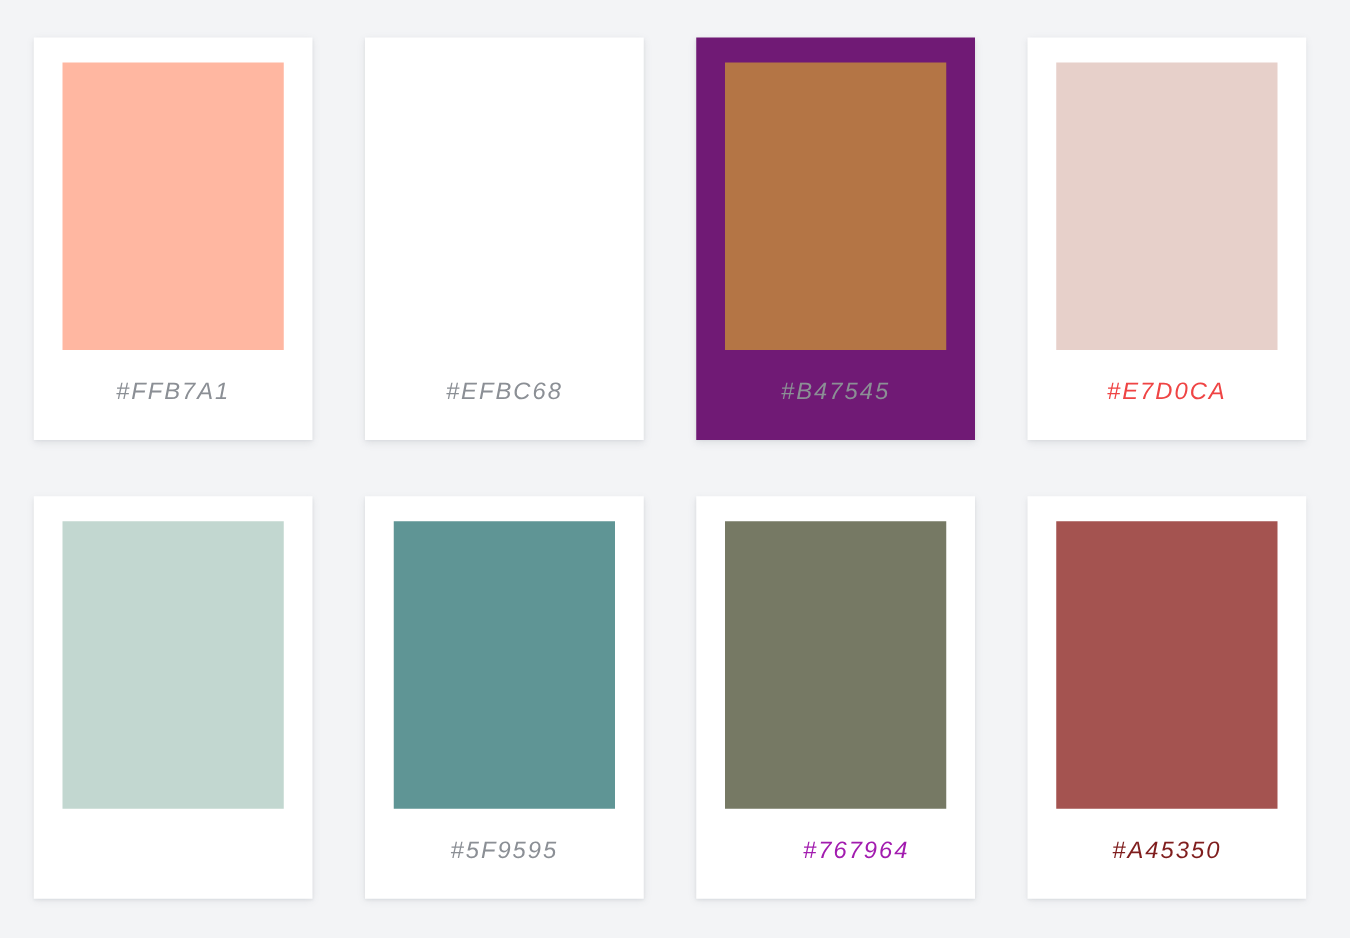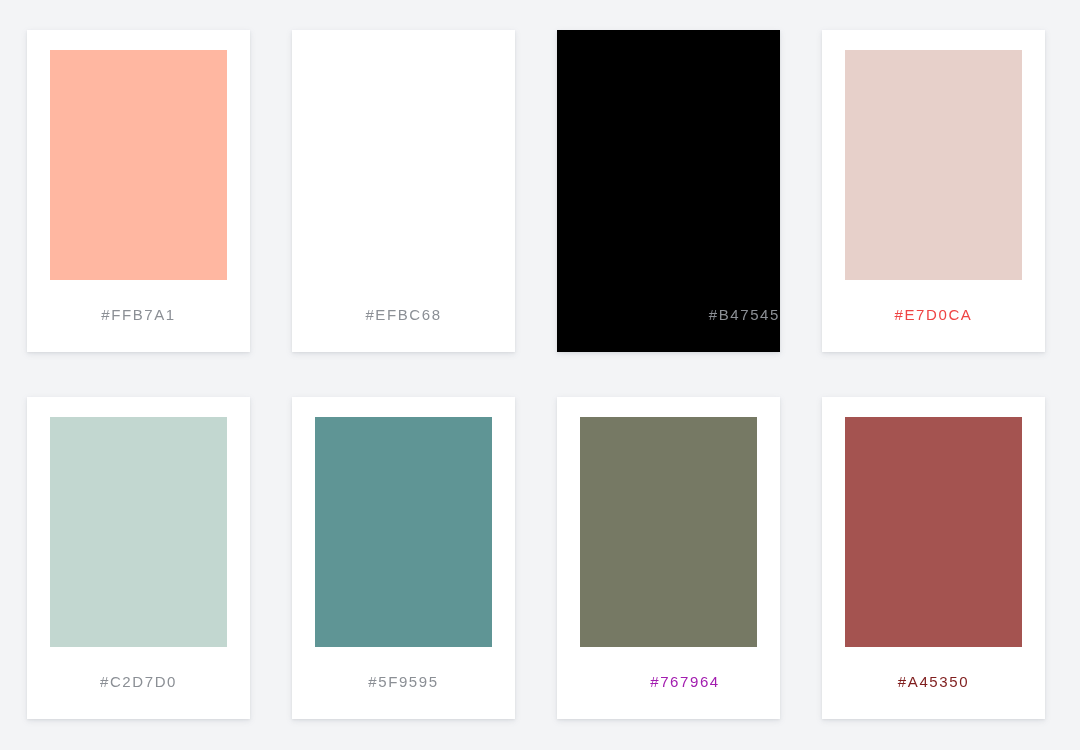--- a/index.html
+++ b/index.html
@@ -47,56 +47,56 @@
     height: 230px;
     flex: 0 0 auto;
     background: #cccccc;
   }
 
   .swatch-label {
     flex: 1 1 auto;
     display: flex;
     align-items: center;
     justify-content: center;
-    font-size: 15px;
+    font-size: 19px;
     letter-spacing: 1.6px;
     color: #8b8f95;
     font-family: "Liberation Sans", sans-serif;
     padding-bottom: 4px;
     white-space: nowrap;
+    font-style: italic;
   }
 </style>
 </head>
 <body style="background: rgb(243, 244, 246);">
 
 <div class="palette-grid">
 
   <div class="swatch-card" style="background: rgb(255, 255, 255);">
     <div class="swatch-chip" style="background: rgb(255, 183, 161);"></div>
     <div class="swatch-label" style="color: rgb(139, 143, 149);">#FFB7A1</div>
   </div>
 
   <div class="swatch-card" style="background: rgb(255, 255, 255); align-items: center;">
     <div class="swatch-chip" style="background: rgb(239, 188, 104);"></div>
     <div class="swatch-label" style="color: rgb(139, 143, 149);">#EFBC68</div>
   </div>
 
-  <div class="swatch-card" style="background: #000000; align-items: flex-end;">
+  <div class="swatch-card" style="background: #701a75;">
     <div class="swatch-chip" style="background: rgb(180, 117, 69);"></div>
     <div class="swatch-label" style="color: rgb(139, 143, 149);">#B47545</div>
   </div>
 
   <div class="swatch-card" style="background: rgb(255, 255, 255);">
     <div class="swatch-chip" style="background: rgb(231, 208, 202);"></div>
     <div class="swatch-label" style="color: #ef4444;">#E7D0CA</div>
   </div>
 
   <div class="swatch-card" style="background: rgb(255, 255, 255);">
     <div class="swatch-chip" style="background: rgb(194, 215, 208);"></div>
-    <div class="swatch-label" style="color: rgb(139, 143, 149);">#C2D7D0</div>
   </div>
 
   <div class="swatch-card" style="background: rgb(255, 255, 255);">
     <div class="swatch-chip" style="background: rgb(95, 149, 149);"></div>
     <div class="swatch-label" style="color: rgb(139, 143, 149);">#5F9595</div>
   </div>
 
   <div class="swatch-card" style="background: rgb(255, 255, 255);">
     <div class="swatch-chip" style="background: rgb(118, 121, 100);"></div>
     <div class="swatch-label" style="color: #a21caf; padding-left: 33px;">#767964</div>

